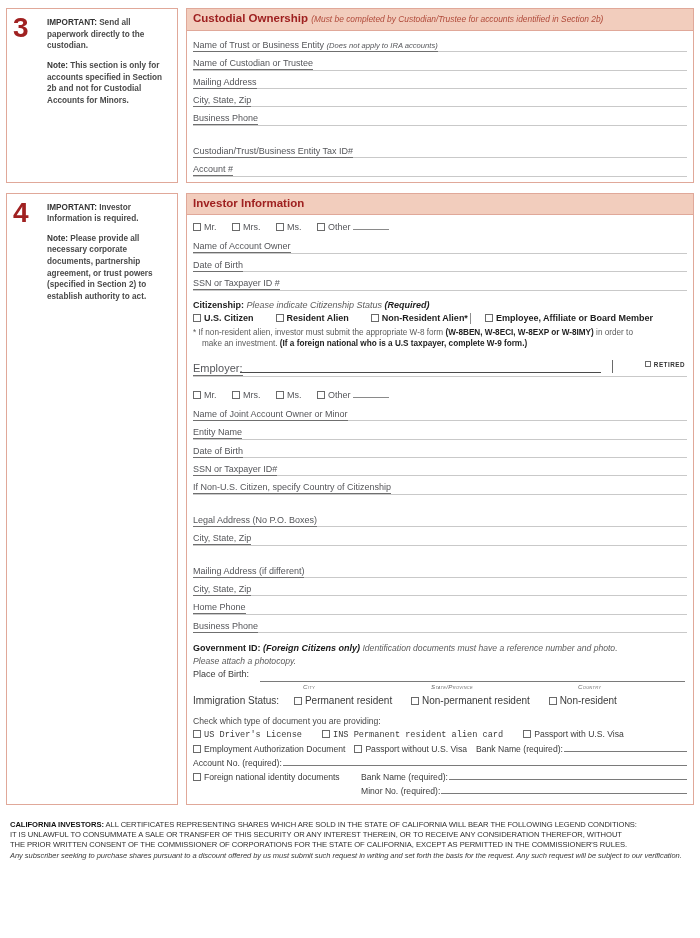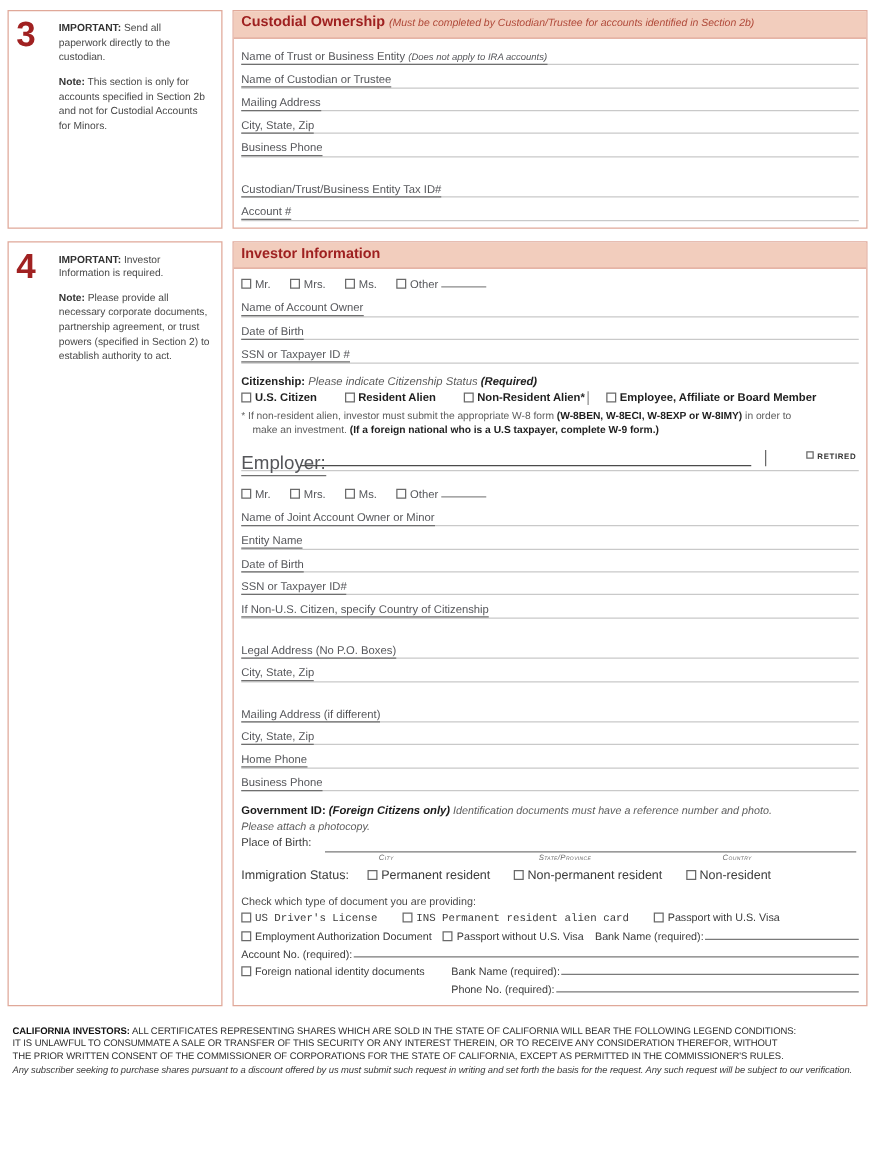--- a/index.html
+++ b/index.html
@@ -31,21 +31,21 @@
     font-size: 28px;
     font-weight: bold;
     color: #a02121;
     line-height: 0.95;
     width: 34px;
     flex: 0 0 34px;
     font-family: "Liberation Sans", sans-serif;
   }
   .note-text { font-size: 8.2px; line-height: 1.42; color: #4a4a4a; padding-top: 2px; }
   .note-text b { color: #333; }
-  .note-p { margin: 0 0 8px 0; }
+  .note-p { margin: 0 0 8px 0; font-weight: bold; }
   .note-p:last-child { margin-bottom: 0; }
 
   .panel {
     flex: 1 1 auto;
     border: 1px solid #e0a899;
     margin-left: 8px;
     display: flex;
     flex-direction: column;
   }
   .panel-head {
@@ -99,21 +99,21 @@
   .cz-title i { color: #5c5c5c; }
   .cz-title .req { font-weight: bold; font-style: italic; color: #222; }
   .cz-row { font-size: 9px; font-weight: bold; color: #1e1e1e; white-space: nowrap; display: flex; align-items: center; padding-bottom: 3px; }
   .cz-row .o { margin-right: 22px; }
   .cz-div { border-left: 1px solid #8e8e8e; height: 11px; margin: 0 14px 0 2px; }
   .cz-note { font-size: 8.2px; color: #5c5c5c; line-height: 1.42; padding-bottom: 2px; }
   .cz-note b { color: #1e1e1e; }
   .cz-note .ind { display: block; padding-left: 9px; }
 
   .emp-row { position: relative; height: 20px; border-bottom: 1px solid #c9c9c9; margin-top: 5px; }
-  .emp-lbl { position: absolute; left: 0; top: 5px; font-size: 15px; color: #55565a; border-bottom: 1px solid #6f6f6f; padding-bottom: 1px; }
+  .emp-lbl { position: absolute; left: 0; top: 5px; font-size: 11px; color: #55565a; border-bottom: 1px solid #6f6f6f; padding-bottom: 1px; }
   .emp-rule { position: absolute; left: 47px; right: 86px; top: 15px; border-bottom: 1px solid #4a4a4a; }
   .emp-vbar { position: absolute; right: 74px; top: 3px; height: 13px; border-left: 1px solid #6a6a6a; }
   .emp-ret { position: absolute; right: 2px; top: 4px; font-size: 6.3px; font-weight: bold; letter-spacing: .5px; color: #333; }
 
   
   .gid-title { font-size: 9px; padding: 9px 0 1px 0; color: #3b3b3b; line-height: 1.45; }
   .gid-title b { color: #1a1a1a; }
   .gid-title .fc { font-weight: bold; font-style: italic; color: #1a1a1a; }
   .gid-title i { color: #5c5c5c; font-size: 8.6px; }
   .pob-row { position: relative; height: 14px; font-size: 9px; color: #3b3b3b; }
@@ -304,21 +304,21 @@
           <span class="rule-fill"></span>
         </div>
 
         <div class="doc-row">
           <span style="width:168px;display:inline-block"><span class="cb"></span><span>Foreign national identity documents</span></span>
           <span>Bank Name (required):</span>
           <span class="rule-fill"></span>
         </div>
 
         <div class="doc-row doc-indent">
-          <span>Phone No. (required):</span>
+          <span>Minor No. (required):</span>
           <span class="rule-fill"></span>
         </div>
 
 
       </div>
     </div>
   </div>
 
   <div class="cal">
     <span class="caps"><b>CALIFORNIA INVESTORS:</b><span> ALL CERTIFICATES REPRESENTING SHARES WHICH ARE SOLD IN THE STATE OF CALIFORNIA WILL BEAR THE FOLLOWING LEGEND CONDITIONS:</span></span>

